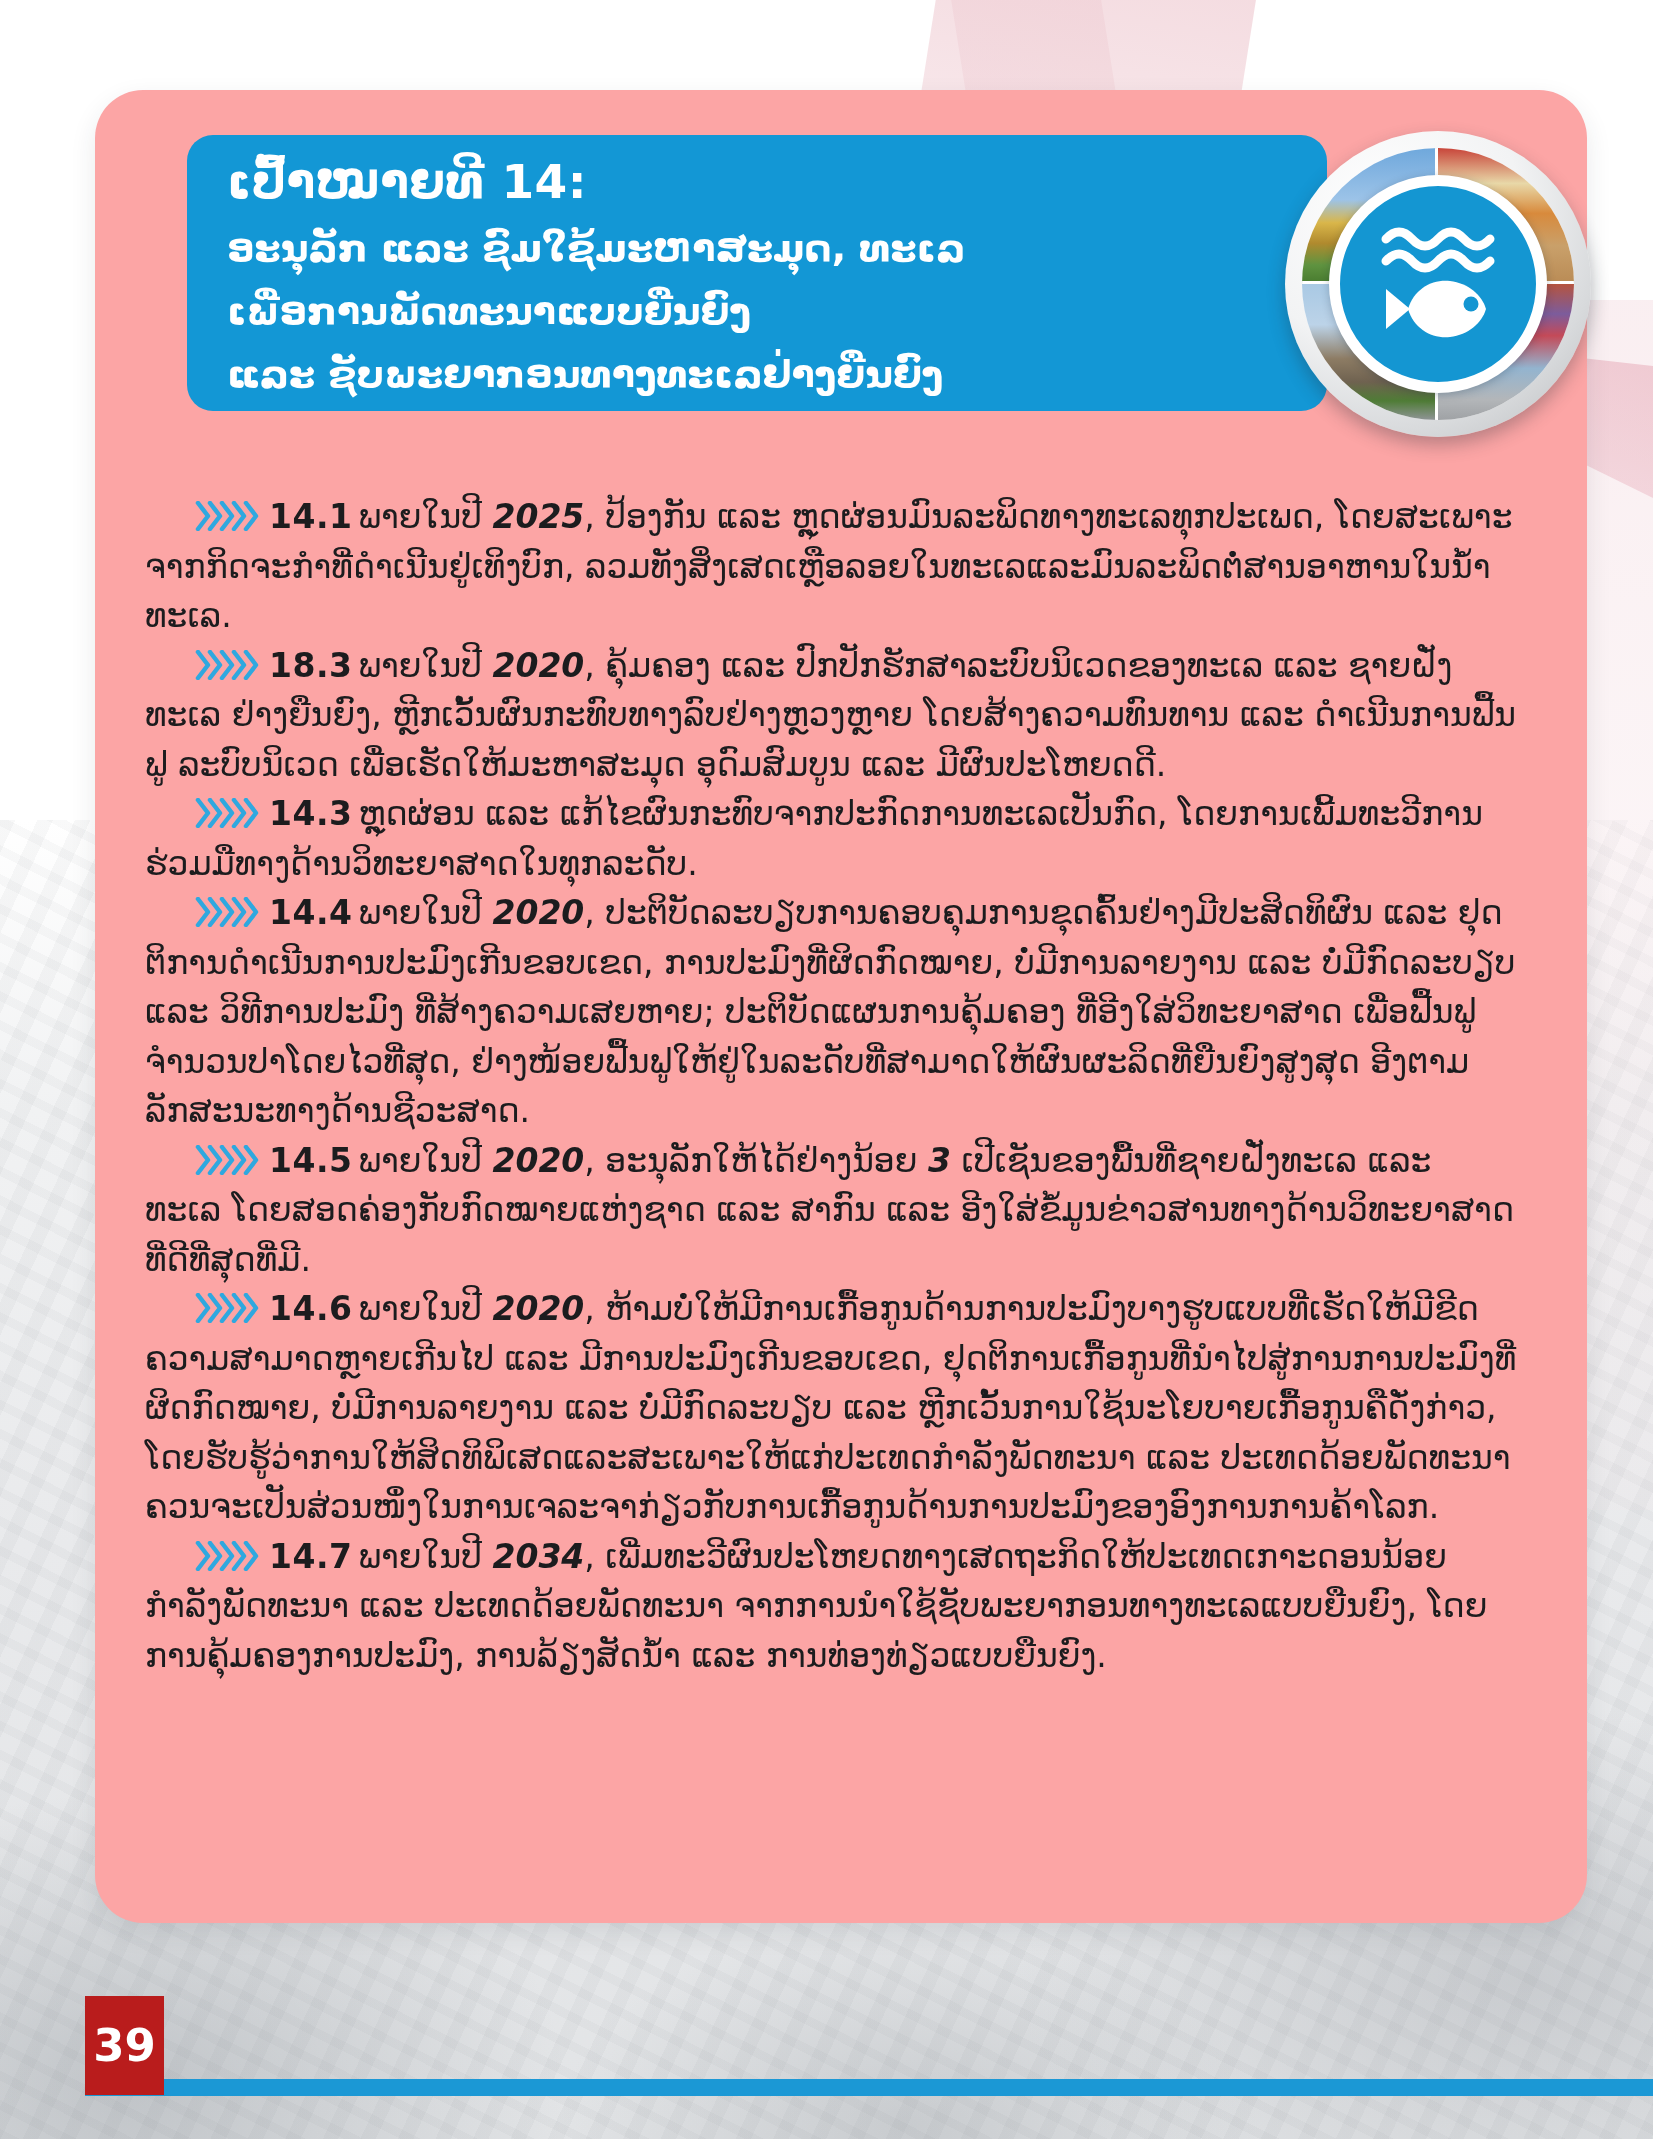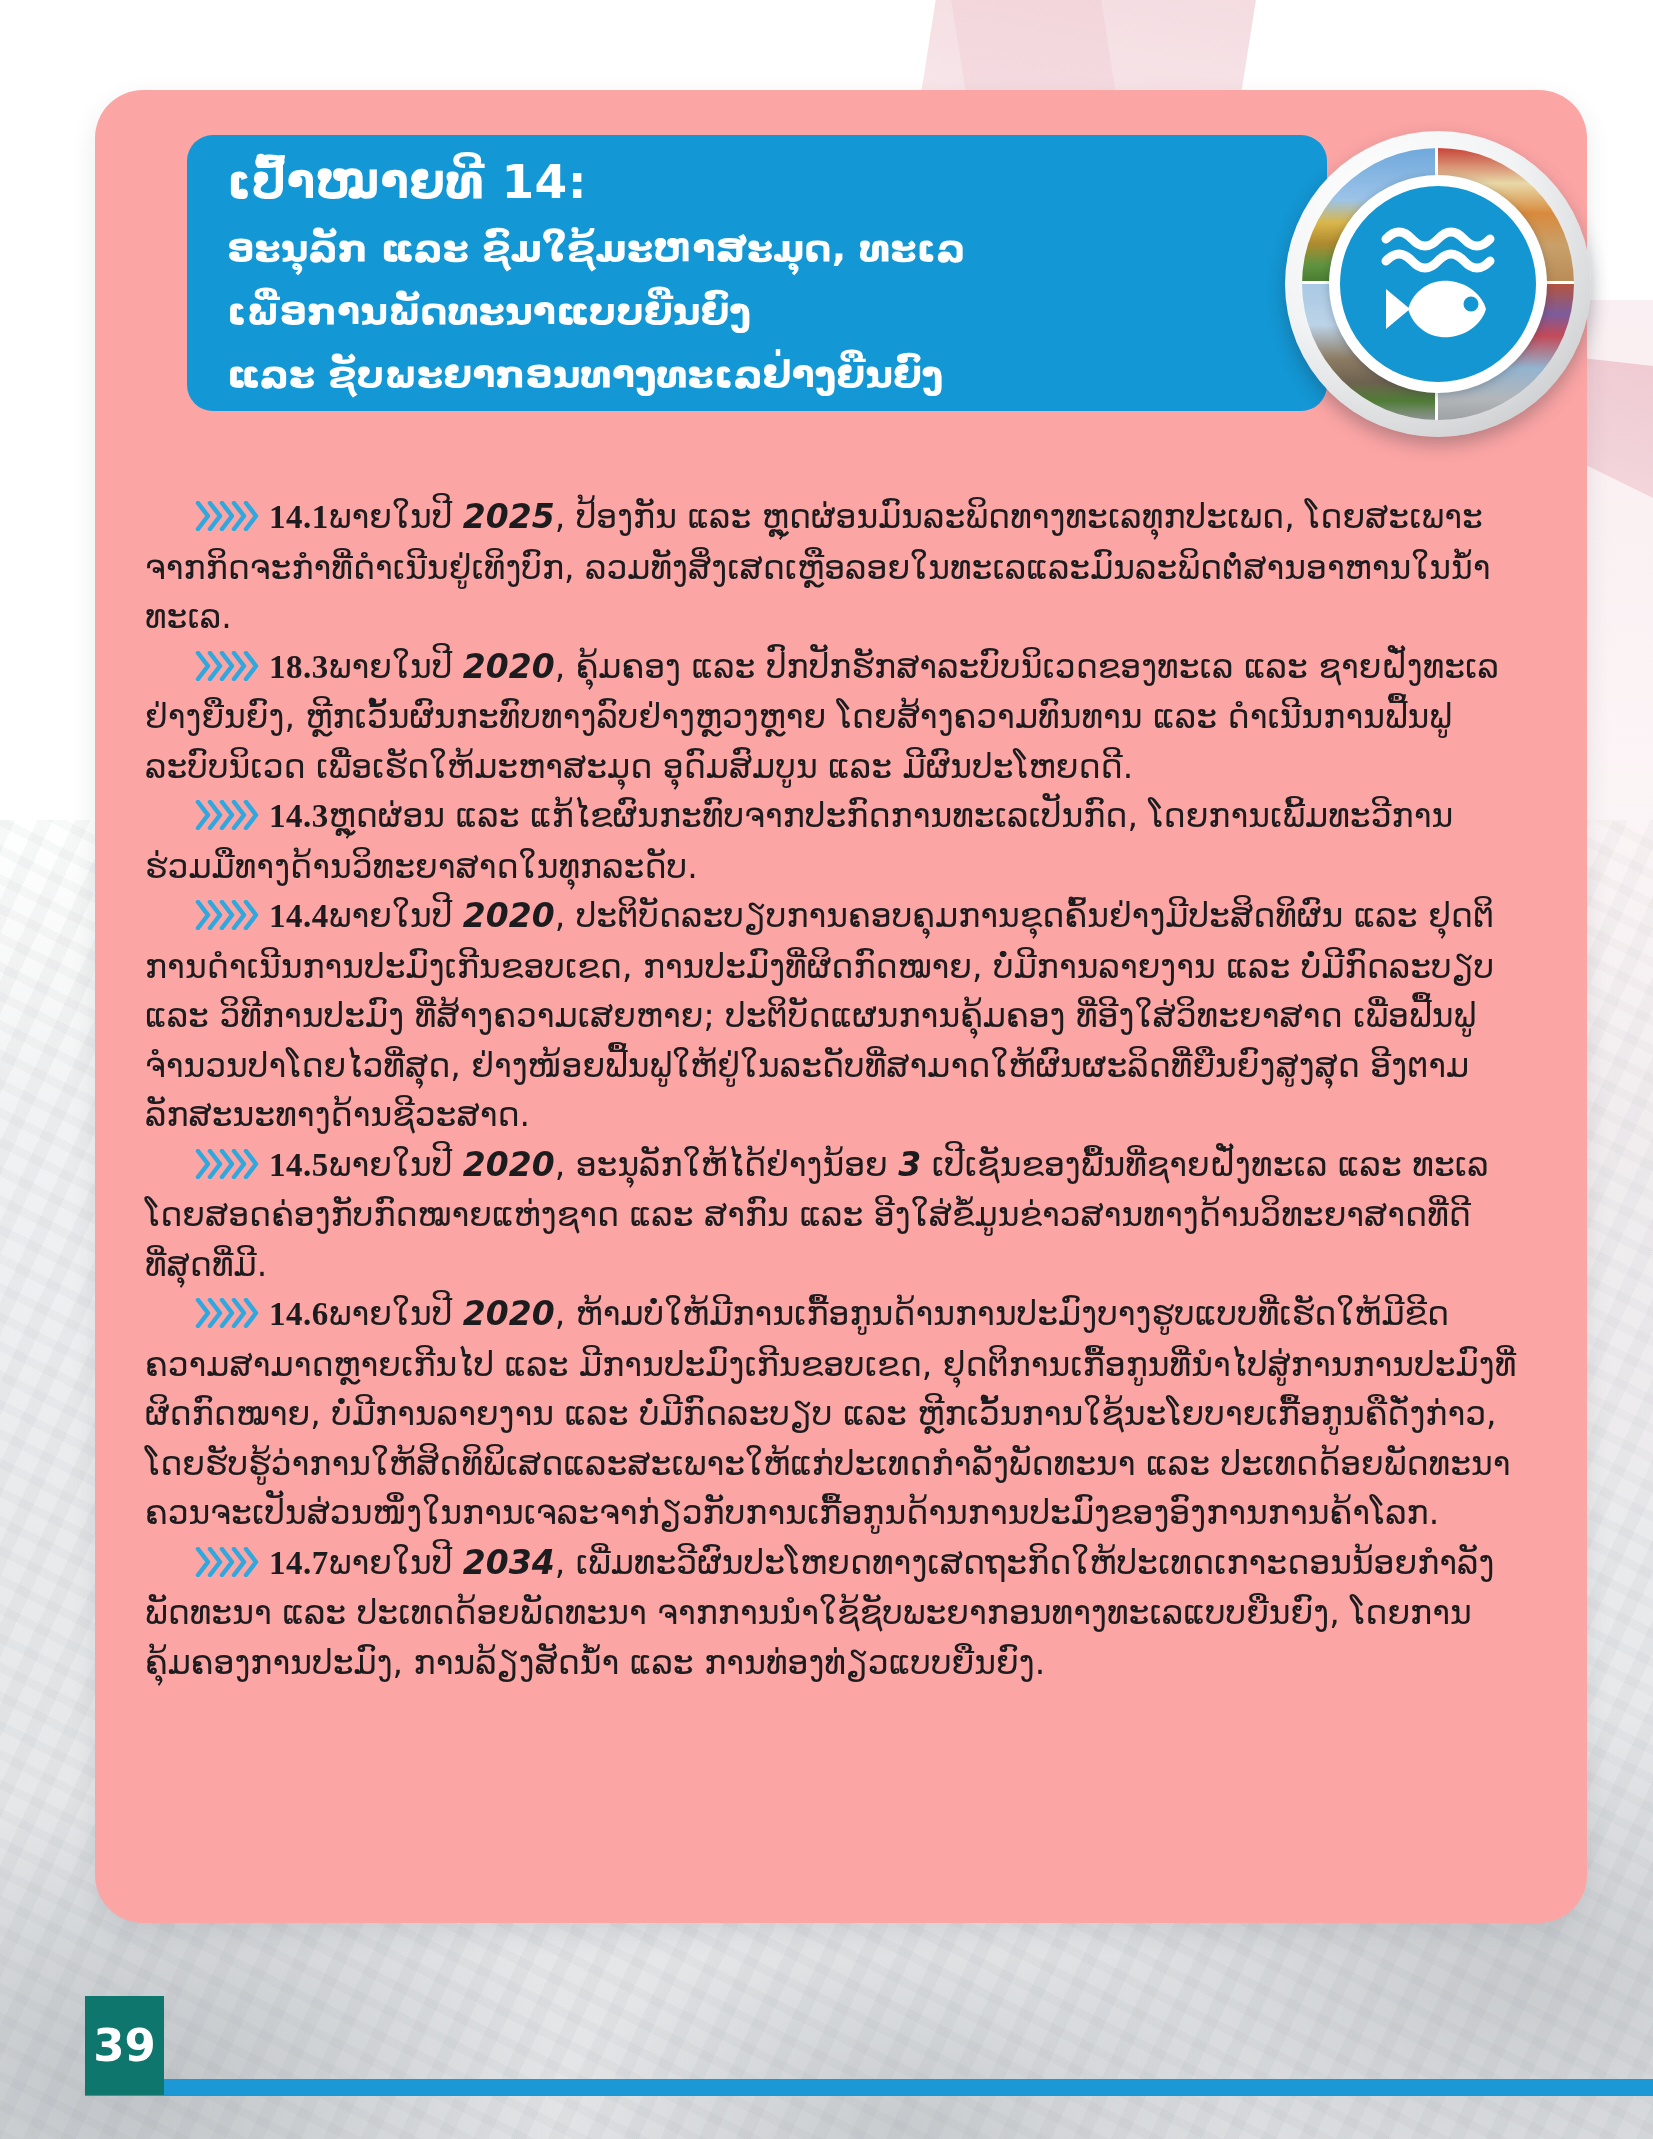--- a/index.html
+++ b/index.html
@@ -79,29 +79,29 @@
     box-shadow:0 2px 8px rgba(20,40,60,.25);
   }
   
   .body-text{
     position:absolute;left:50px;top:402px;width:1372px;
     color:#1c1c1e;font-size:33px;line-height:49.5px;
   }
   .target{margin:0;text-indent:50px;}
   .chevrons{display:inline-block;text-indent:0;margin-right:10px;}
   .chevrons svg{vertical-align:-3px;}
-  .tnum{font-weight:700;letter-spacing:.5px;font-family:Liberation Serif, serif;}
+  .tnum{font-weight:700;letter-spacing:.5px;margin-right:6px;}
   .target b{font-weight:700;font-style:italic;}
   
   .footer-bar{
     position:absolute;left:85px;top:2079px;width:1568px;height:17px;
     background:#1B98D5;z-index:3;
   }
   .page-num-box{
-    position:absolute;left:85px;top:1996px;width:79px;height:99px;background:#0f766e;z-index:4;
+    position:absolute;left:85px;top:1996px;width:79px;height:99px;background:#b91c1c;z-index:4;
     display:flex;align-items:center;justify-content:center;
   }
   .page-num{color:#ffffff;font-size:45px;font-weight:700;}
 </style>
 </head>
 <body>
 
 <div class="bg-photo"></div>
 
 <div class="deco deco-band"></div>

